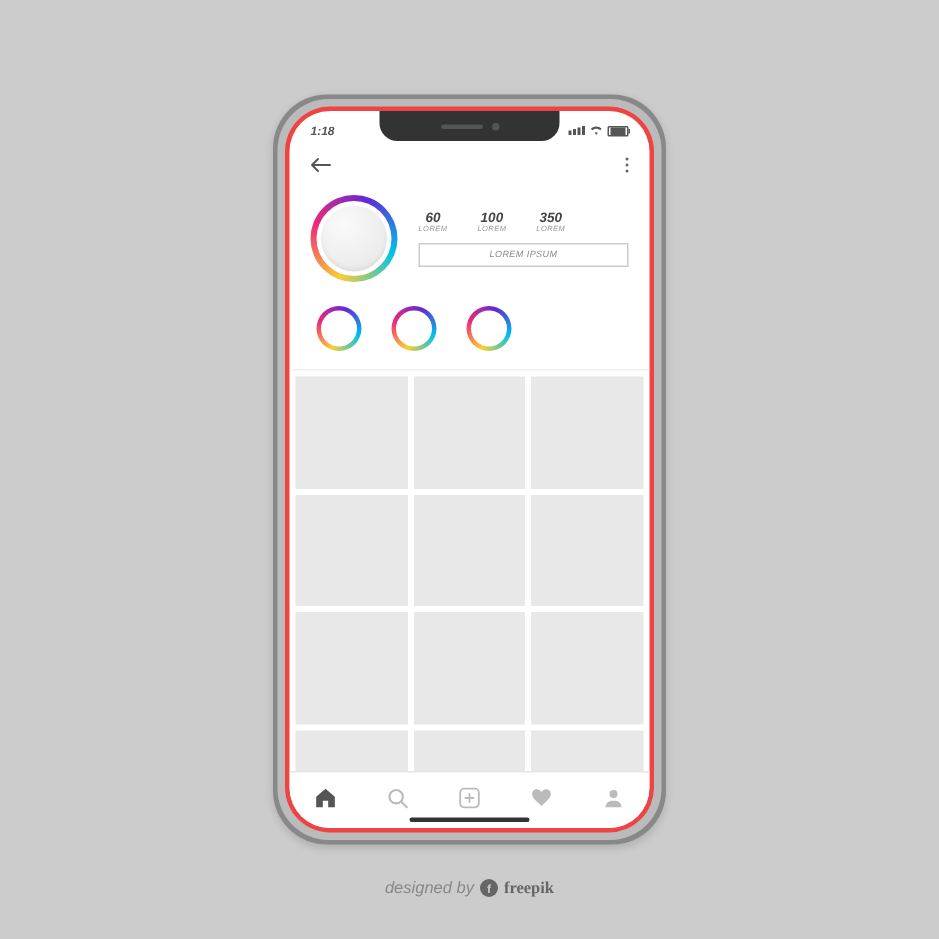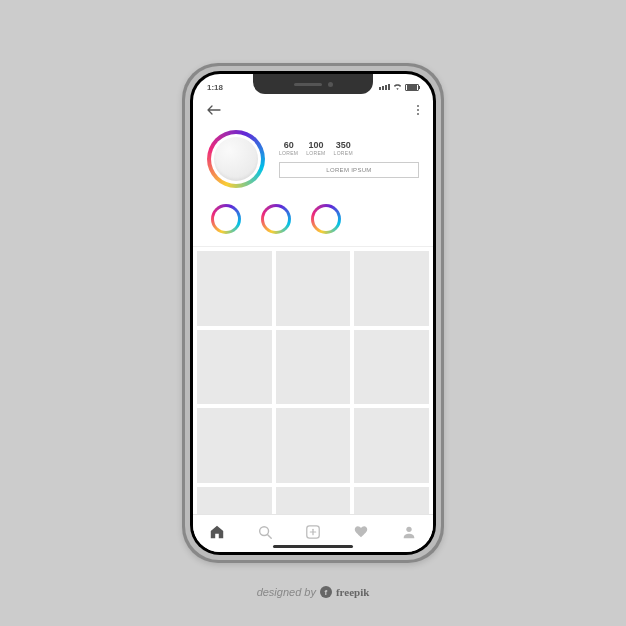--- a/index.html
+++ b/index.html
@@ -25,24 +25,25 @@
   .phone-mid {
     width: 100%;
     height: 100%;
     background: #bbb;
     border-radius: 34px;
     padding: 5px;
   }
   .phone-inner {
     width: 100%;
     height: 100%;
-    background: #000000;
+    background: #ef4444;
     border-radius: 30px;
     padding: 3px;
     position: relative;
+    font-style: italic;
   }
   .screen {
     width: 100%;
     height: 100%;
     background: #fff;
     border-radius: 27px;
     overflow: hidden;
     position: relative;
     display: flex;
     flex-direction: column;
@@ -127,21 +128,21 @@
     border-radius: 50%;
     background: #fff;
     display:flex;align-items:center;justify-content:center;
   }
   .avatar-ring .avatar-core{
     width:44px;height:44px;border-radius:50%;
     background: radial-gradient(circle at 35% 30%, #fafafa, #e5e5e5);
     box-shadow: inset 0 -2px 3px rgba(0,0,0,0.05);
   }
   .profile-right { flex:1; }
-  .stats-row { display:flex; gap:8px; margin-bottom:6px; }
+  .stats-row { display:flex; gap:20px; margin-bottom:6px; }
   .stat { display:flex; flex-direction:column; align-items:center; }
   .stat-num { font-size:9px; font-weight:700; color:#444;}
   .stat-label { font-size:5px; color:#999; letter-spacing:0.3px; text-transform:uppercase;}
   .action-btn {
     border:1px solid #ccc;
     font-size:6px;
     color:#888;
     text-align:center;
     padding:4px 0;
     letter-spacing:0.3px;

